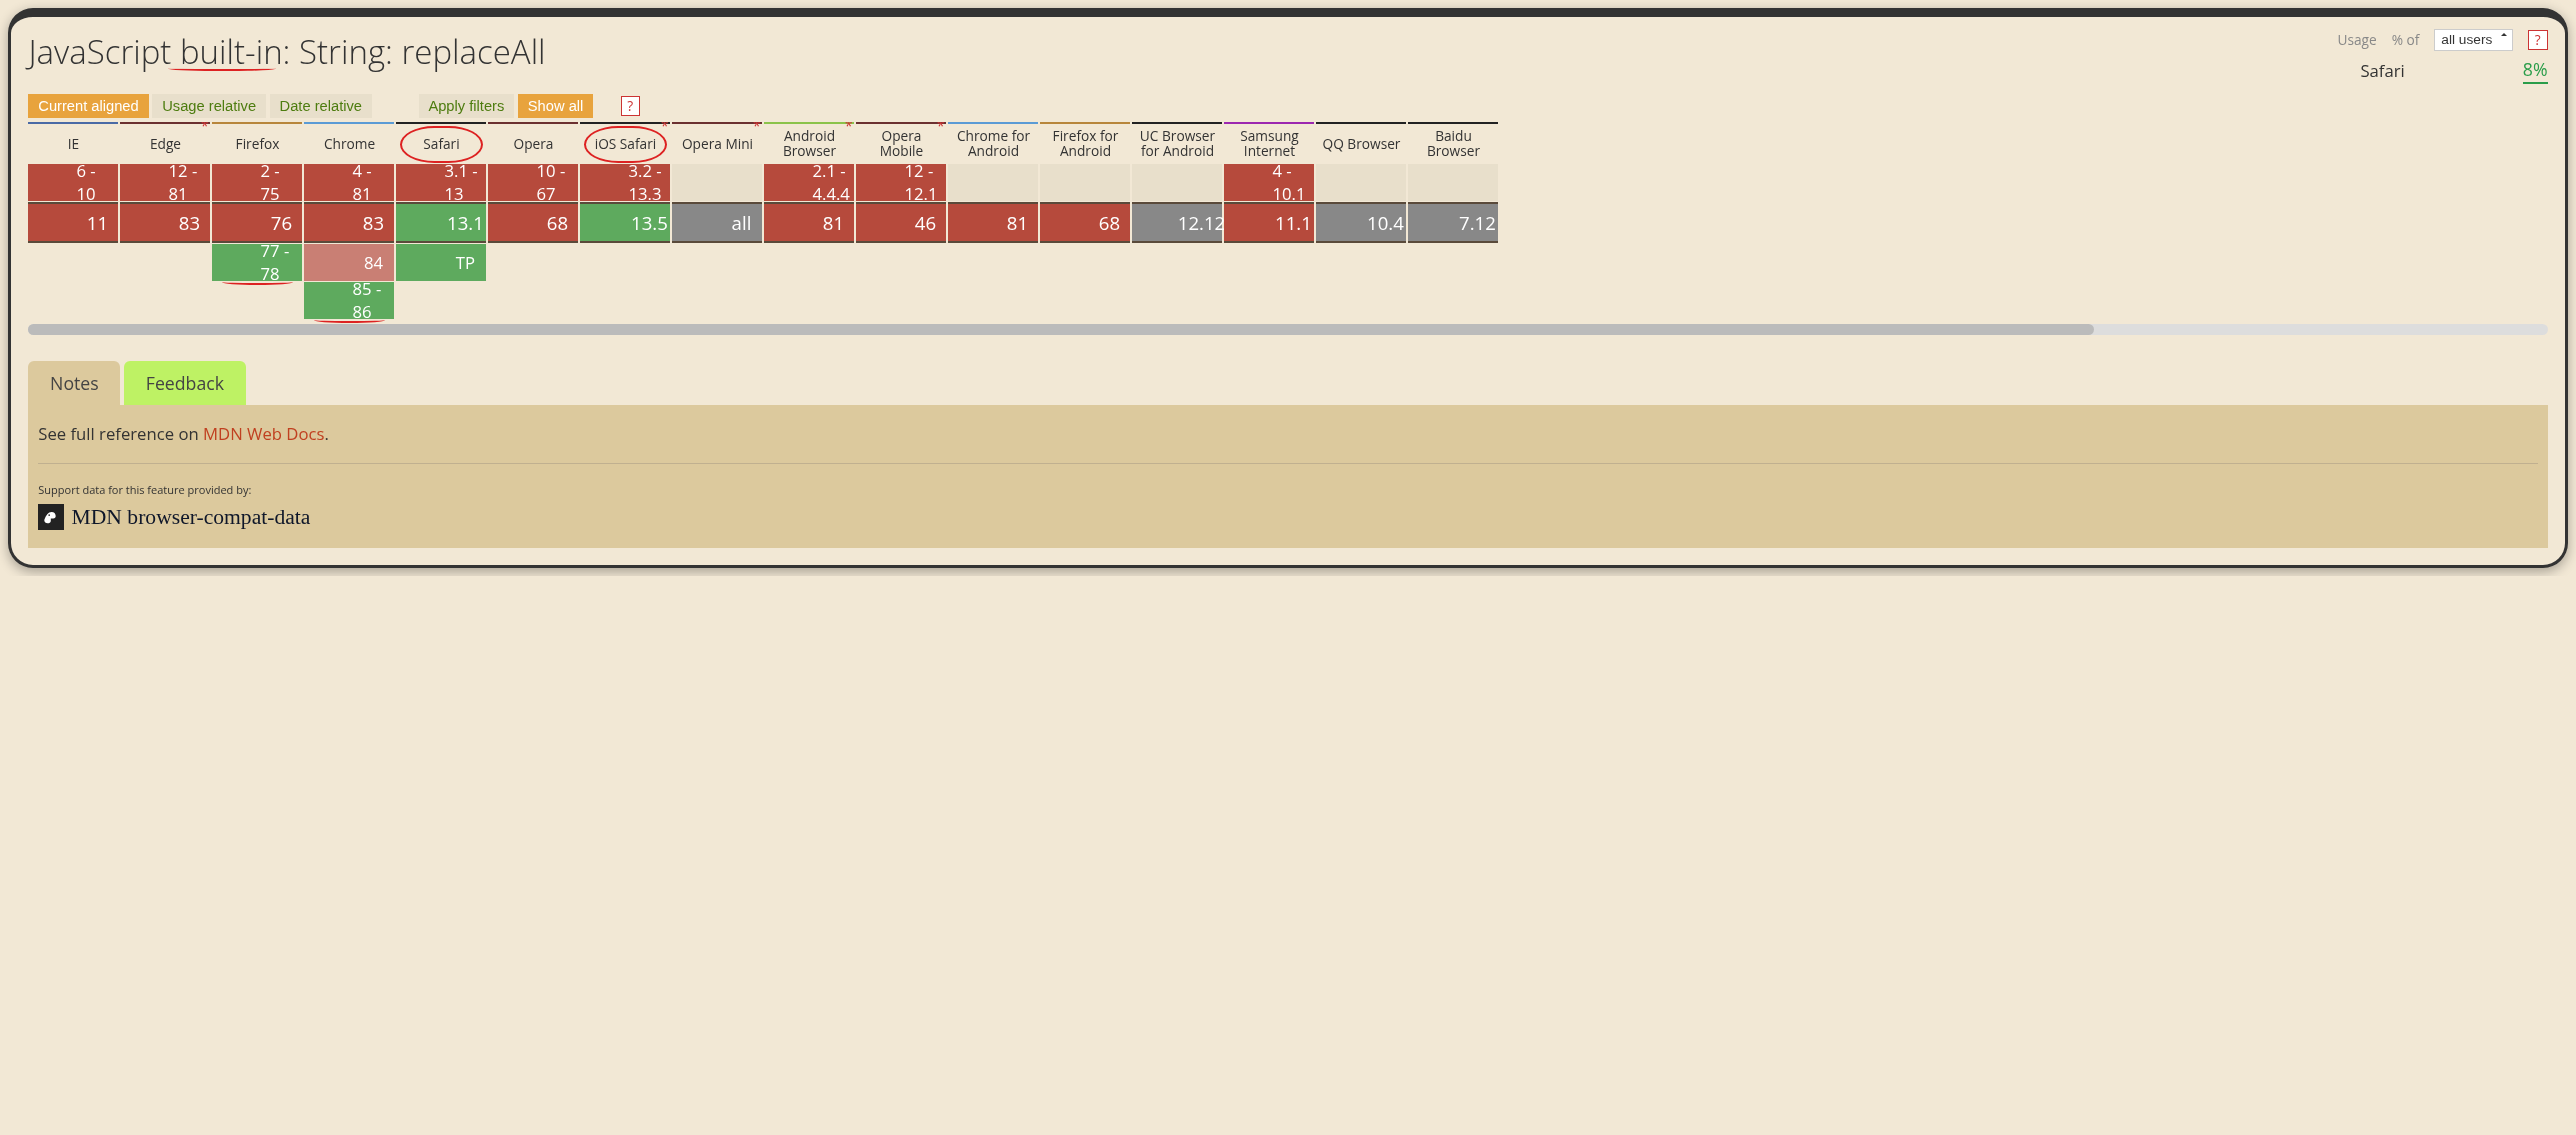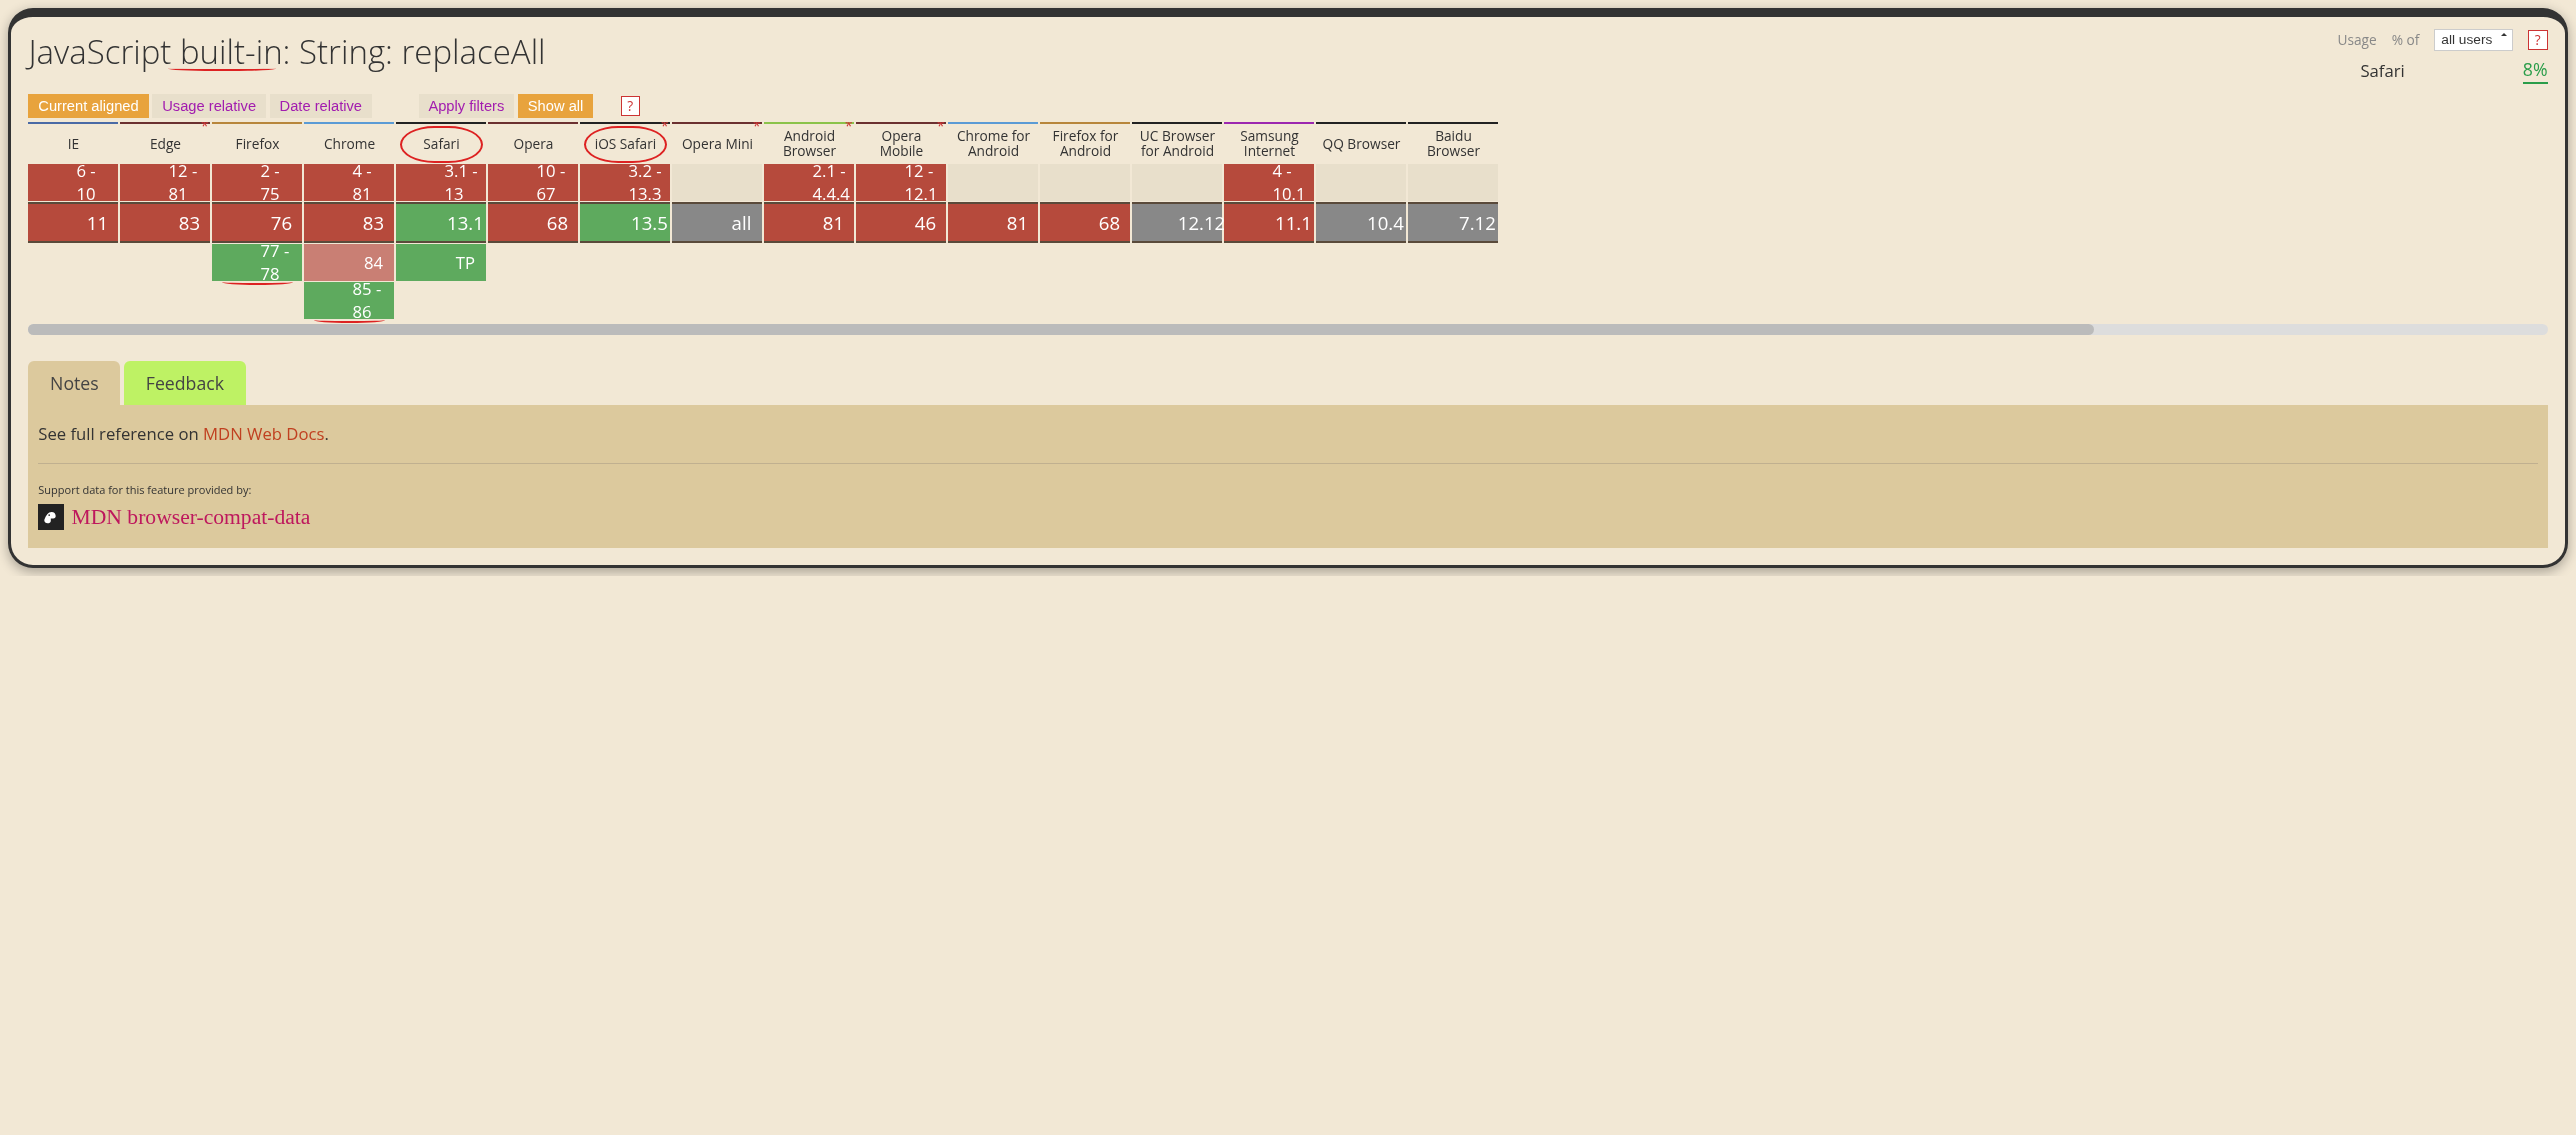--- a/index.html
+++ b/index.html
@@ -101,21 +101,21 @@
   .btn {
     padding: 3.9px 9.8px;
     font-size: 14.7px;
     border: none;
     cursor: pointer;
     background: #e8dfcb;
     color: #999;
   }
   .btn.active { background: #e8a33d; color: #fff; }
   .btn.orange { background: #e8a33d; color: #fff; }
-  .btn.gray { background: #e8dfcb; color: #a21caf; }
+  .btn.gray { background: #e8dfcb; color: #4d7c0f; }
   .spacer { width: 39px; }
   .table-scroll {
     overflow-x: auto;
     margin-top: 3.9px;
     padding-bottom: 13.7px;
   }
   .compat-table {
     display: flex;
     min-width: 100%;
   }
@@ -231,21 +231,21 @@
   }
   .notes-panel {
     background: #dcc99d;
     padding: 17.7px 9.8px;
     font-size: 16.7px;
     color: #333;
   }
   .notes-panel a { color: #c04020; text-decoration: none; }
   .notes-panel hr { border: none; border-top: 1px solid #c0b090; margin: 17.7px 0; }
   .generated-by { font-size: 11px; color: #333; }
-  .mdn-logo-row { display: flex; align-items: center; gap: 7.8px; margin-top: 7.8px; font-size: 21.6px; color: #be185d; font-family: Georgia, serif;}
+  .mdn-logo-row { display: flex; align-items: center; gap: 7.8px; margin-top: 7.8px; font-size: 21.6px; color: #0f172a; font-family: Georgia, serif;}
   .mdn-icon {
     width: 25.5px; height: 25.5px; background: #222; display: inline-flex; align-items:center; justify-content:center;
   }
   .mdn-icon svg { width: 19.6px; height: 19.6px; }
 </style>
 </head>
 <body>
 
 <div class="frame">
   <div class="content">

